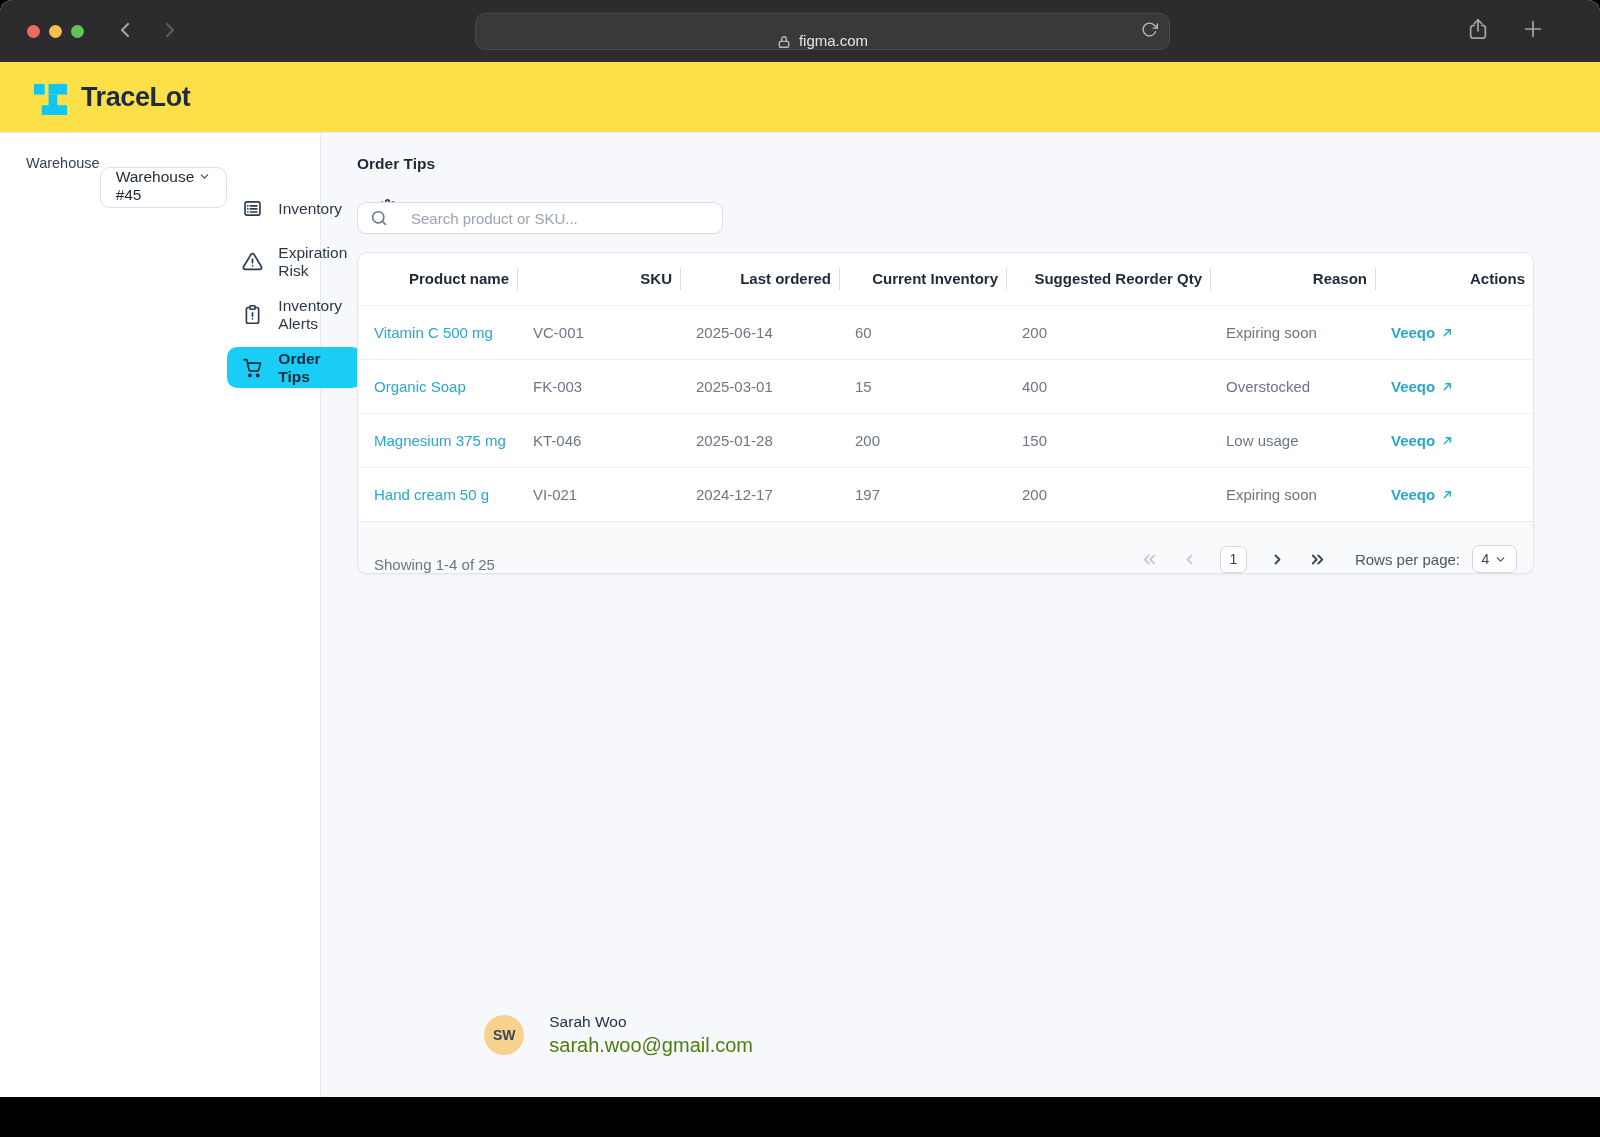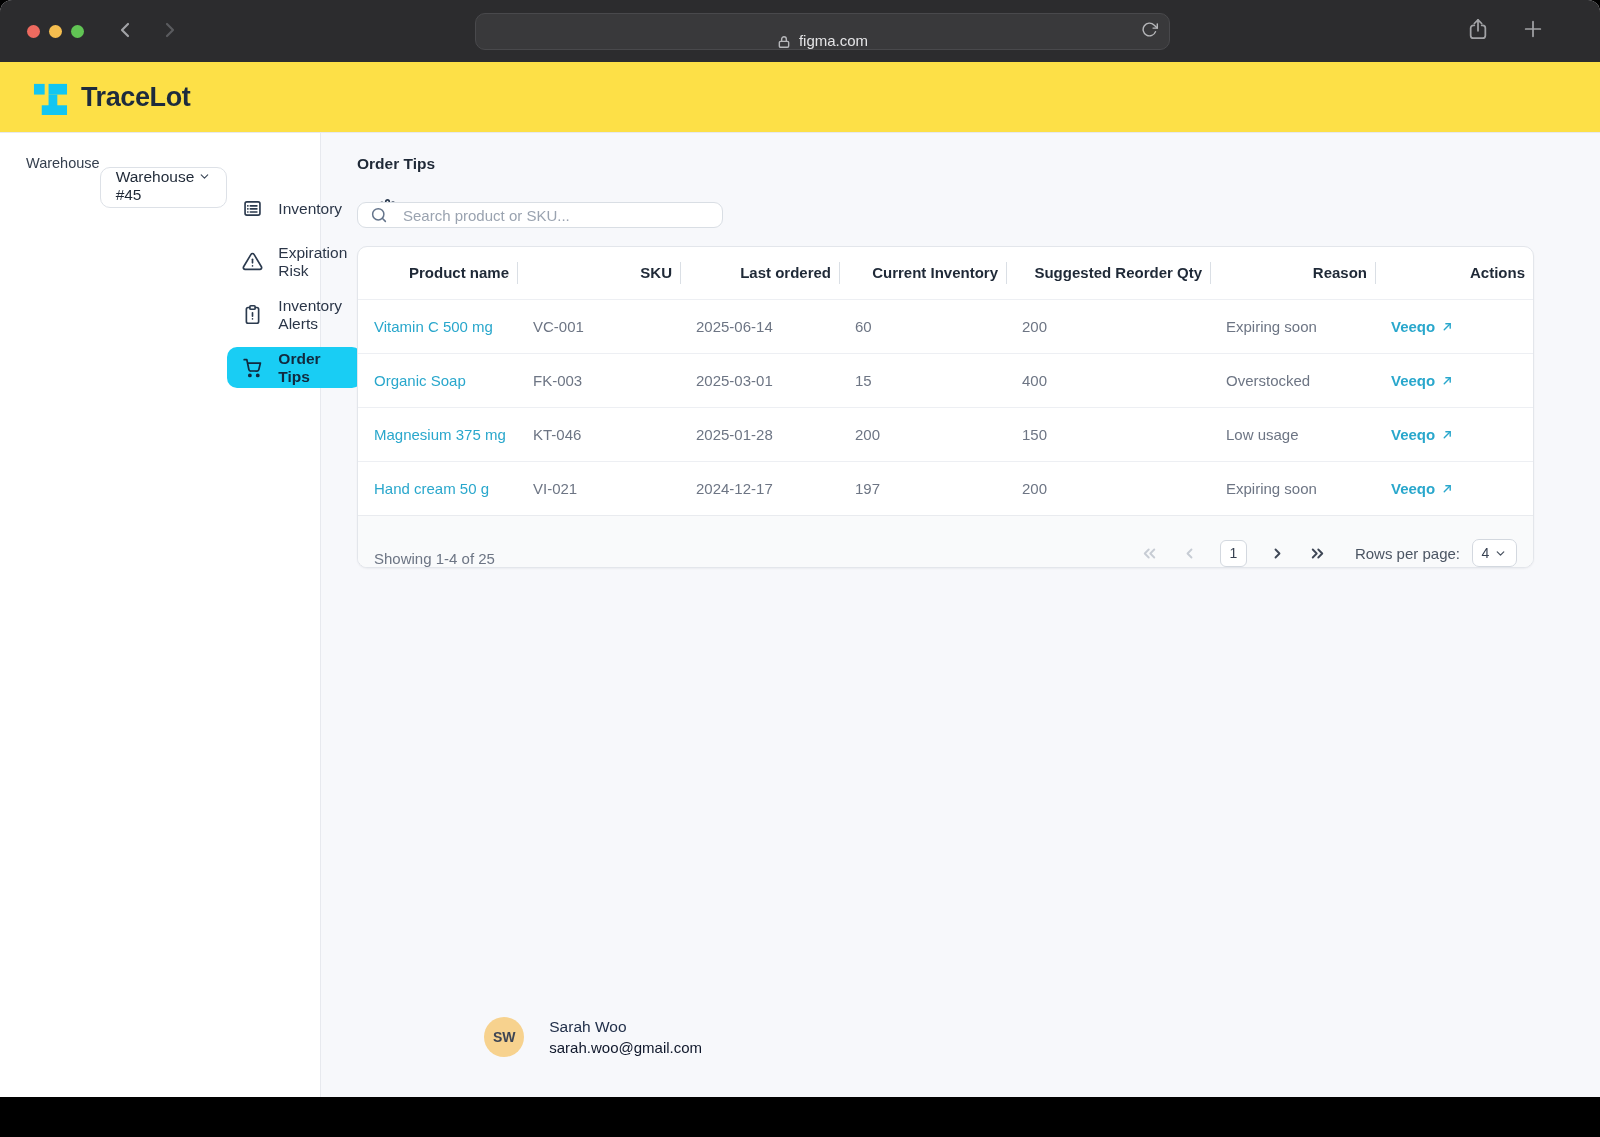--- a/index.html
+++ b/index.html
@@ -41,27 +41,27 @@
   .nav.secondary { margin-top:34px; }
   .nav-item { display:flex; align-items:center; gap:15px; height:41px; padding:0 15px;
     border-radius:10px; font-size:15.5px; color:#2b3648; cursor:pointer; }
   .nav-item svg { flex:0 0 auto; }
   .nav-item.selected { background:#19cdf4; font-weight:700; color:#11293e; }
   .user { margin-top:auto; display:flex; align-items:center; gap:25px; cursor:pointer; }
   .avatar { width:40px; height:40px; border-radius:50%; background:#f7d28e;
     display:flex; align-items:center; justify-content:center;
     font-size:14px; font-weight:600; color:#3c4454; }
   .user-name { font-size:15.5px; color:#22304a; margin-bottom:3px; }
-  .user-email { font-size:15px; color:#0f172a; }
+  .user-email { font-size:20px; color:#4d7c0f; }
 
   
   .page-title { font-size:15.5px; font-weight:700; color:#1f2937; }
-  .search-box { margin-top:29px; width:366px; height:26px; background:#fff;
+  .search-box { margin-top:29px; width:366px; height:32px; background:#fff;
     border:1px solid #d9dee4; border-radius:9px; display:flex; align-items:center;
-    padding:0 12px; gap:15px; }
+    padding:0 12px; gap:23px; }
   .search-box input { border:none; outline:none; flex:1; font-size:15px; color:#374151; background:transparent; }
   .search-box input::placeholder { color:#9aa3b0; }
 
   .card { margin-top:18px; background:#fff; border:1px solid #e3e6eb; border-radius:10px;
     overflow:hidden; box-shadow:0 1px 2px rgba(16,24,40,.05); }
   table { width:100%; border-collapse:collapse; table-layout:fixed; }
   th { height:52px; text-align:right; padding:0 8px 0 16px; font-size:15px; font-weight:700;
     color:#1f2937; position:relative; white-space:nowrap; }
   th + th::before { content:""; position:absolute; left:0; top:15px; height:22px; width:1px; background:#dadfe5; }
   td { height:54px; padding:0 8px 0 16px; font-size:15px; color:#6d7584;

